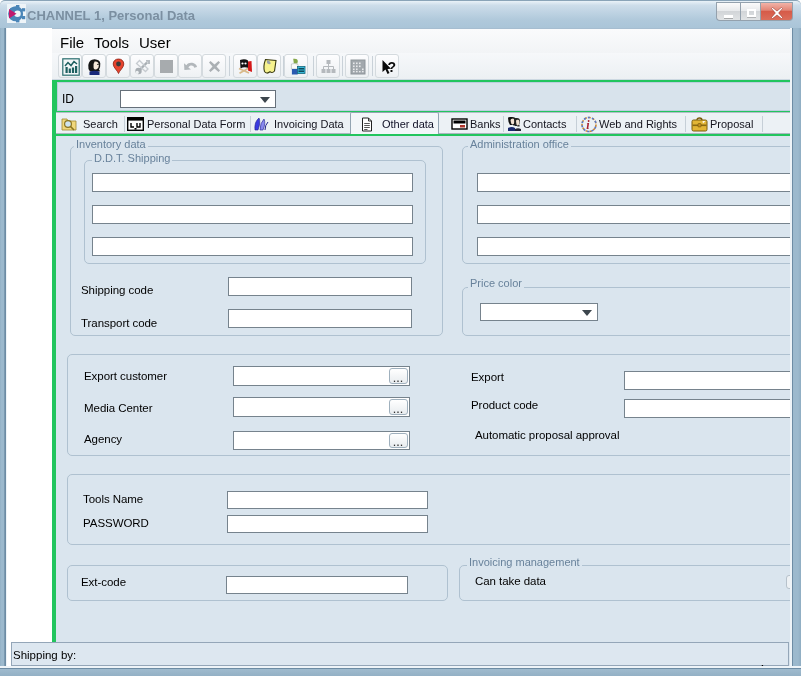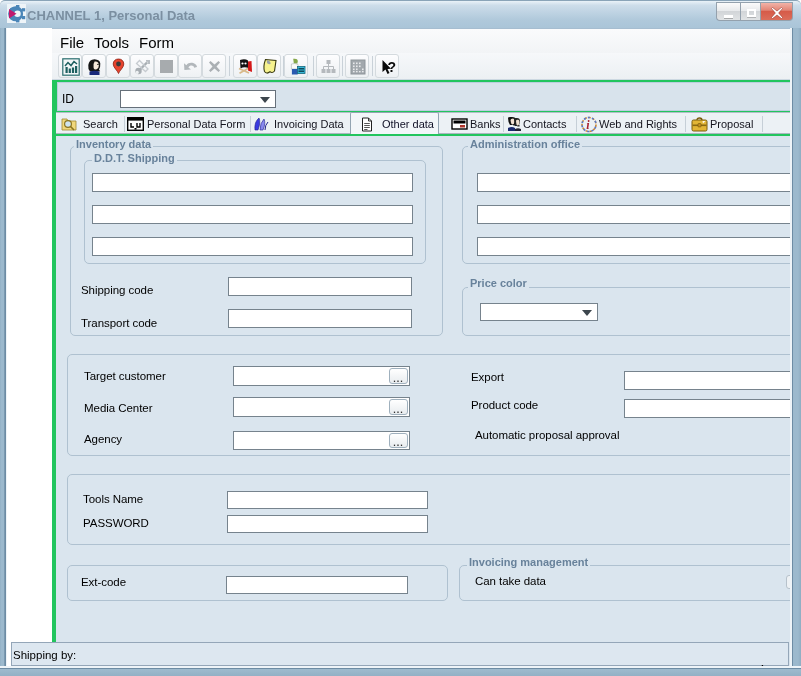--- a/index.html
+++ b/index.html
@@ -48,21 +48,21 @@
 #tabstrip { left:4px; top:84px; width:785px; height:22px; background:#ecf1f5;
   border-top:1px solid #b2bdc7; border-bottom:1px solid #aab6c0; }
 #tabsel { top:-1px; height:22px; background:#f2f6f9; border:1px solid #93a4b2; border-bottom:none;
   border-radius:2px 2px 0 0; z-index:5; }
 .tabtext { top:5px; color:#14141e; }
 .tabico { position:absolute; top:4px; }
 
 
 #content { left:4px; top:108px; width:789px; height:530px; background:#dae5ee; }
 .group { position:absolute; border:1px solid #afc1d0; border-radius:5px; }
-.glabel { position:absolute; color:#68829b; background:#dae5ee; padding:0 2px; line-height:11px;font-weight:bold; }
+.glabel { position:absolute; color:#68829b; background:#dae5ee; padding:0 2px; line-height:11px; }
 .inp { position:absolute; background:#fff; border:1px solid #76838d; }
 .lbl { position:absolute; color:#000; font-size:11.5px; letter-spacing:-0.05px; }
 .dots { position:absolute; right:1px; top:1px; bottom:1px; width:19px; border:1px solid #9fb0bd; border-radius:3px;
   background:linear-gradient(#ffffff,#e8ecef); }
 .dots span { position:absolute; left:0; right:0; bottom:0px; text-align:center; letter-spacing:1px; font-weight:bold; color:#333; font-size:9px; line-height:8px; }
 .chk { position:absolute; width:14px; height:14px; border:1px solid #b7c2cb; border-radius:3px; background:#edf1f4; }
 </style>
 </head>
 <body>
 
@@ -93,21 +93,21 @@
 <div class="abs capbtn" id="btnclose">
   <svg style="position:absolute;left:10px;top:4px" width="12" height="12" viewBox="0 0 12 12">
     <path d="M1.5 0.5 L6 4 L10.5 0.5 L11.5 1.5 L7.6 6 L11.5 10.5 L10.5 11.5 L6 8 L1.5 11.5 L0.5 10.5 L4.4 6 L0.5 1.5 Z" fill="#fff" stroke="#8e3028" stroke-width="0.5"></path>
   </svg>
 </div>
 
 <div class="abs" id="client">
   <div class="abs" id="menubar">
     <div class="abs menuitem" style="left:8px">File</div>
     <div class="abs menuitem" style="left:42px">Tools</div>
-    <div class="abs menuitem" style="left:87px">Form</div>
+    <div class="abs menuitem" style="left:87px">User</div>
   </div>
   <div class="abs" id="toolbar">
     <div class="abs tbtn" style="left:6px">
         <svg width="18" height="18" viewBox="0 0 18 18">
           <rect x="0.8" y="0.8" width="16.4" height="16.4" fill="#f2f6f7" stroke="#2a6e6e" stroke-width="1.2"></rect>
           <rect x="3.5" y="9" width="2.2" height="6" fill="#1c5f5f"></rect>
           <rect x="6.7" y="10.5" width="2.2" height="4.5" fill="#1c5f5f"></rect>
           <rect x="9.9" y="9.5" width="2.2" height="5.5" fill="#1c5f5f"></rect>
           <rect x="13" y="8" width="2.2" height="7" fill="#1c5f5f"></rect>
           <polyline points="3,8 6,4.5 9,7.5 12,3.5 15,6" fill="none" stroke="#1c5f5f" stroke-width="1.5"></polyline>
@@ -310,21 +310,21 @@
     <div class="inp" style="left:421px;top:69px;width:336px;height:19px"></div>
     <div class="inp" style="left:421px;top:101px;width:336px;height:19px"></div>
 
     <div class="group" style="left:406px;top:151px;width:372px;height:49px"></div>
     <div class="glabel abs" style="left:412px;top:142px">Price color</div>
     <div class="inp" style="left:424px;top:167px;width:118px;height:18px">
         <div class="cmbarrow" style="right:5px;top:6px"></div>
       </div>
 
     <div class="group" style="left:11px;top:218px;width:766px;height:102px"></div>
-    <div class="lbl" style="left:28px;top:234px">Target customer</div>
+    <div class="lbl" style="left:28px;top:234px">Export customer</div>
     <div class="inp" style="left:177px;top:230px;width:177px;height:20px">
         <div class="dots">
           <span>...</span>
         </div>
       </div>
     <div class="lbl" style="left:28px;top:266px">Media Center</div>
     <div class="inp" style="left:177px;top:261px;width:177px;height:20px">
         <div class="dots">
           <span>...</span>
         </div>

